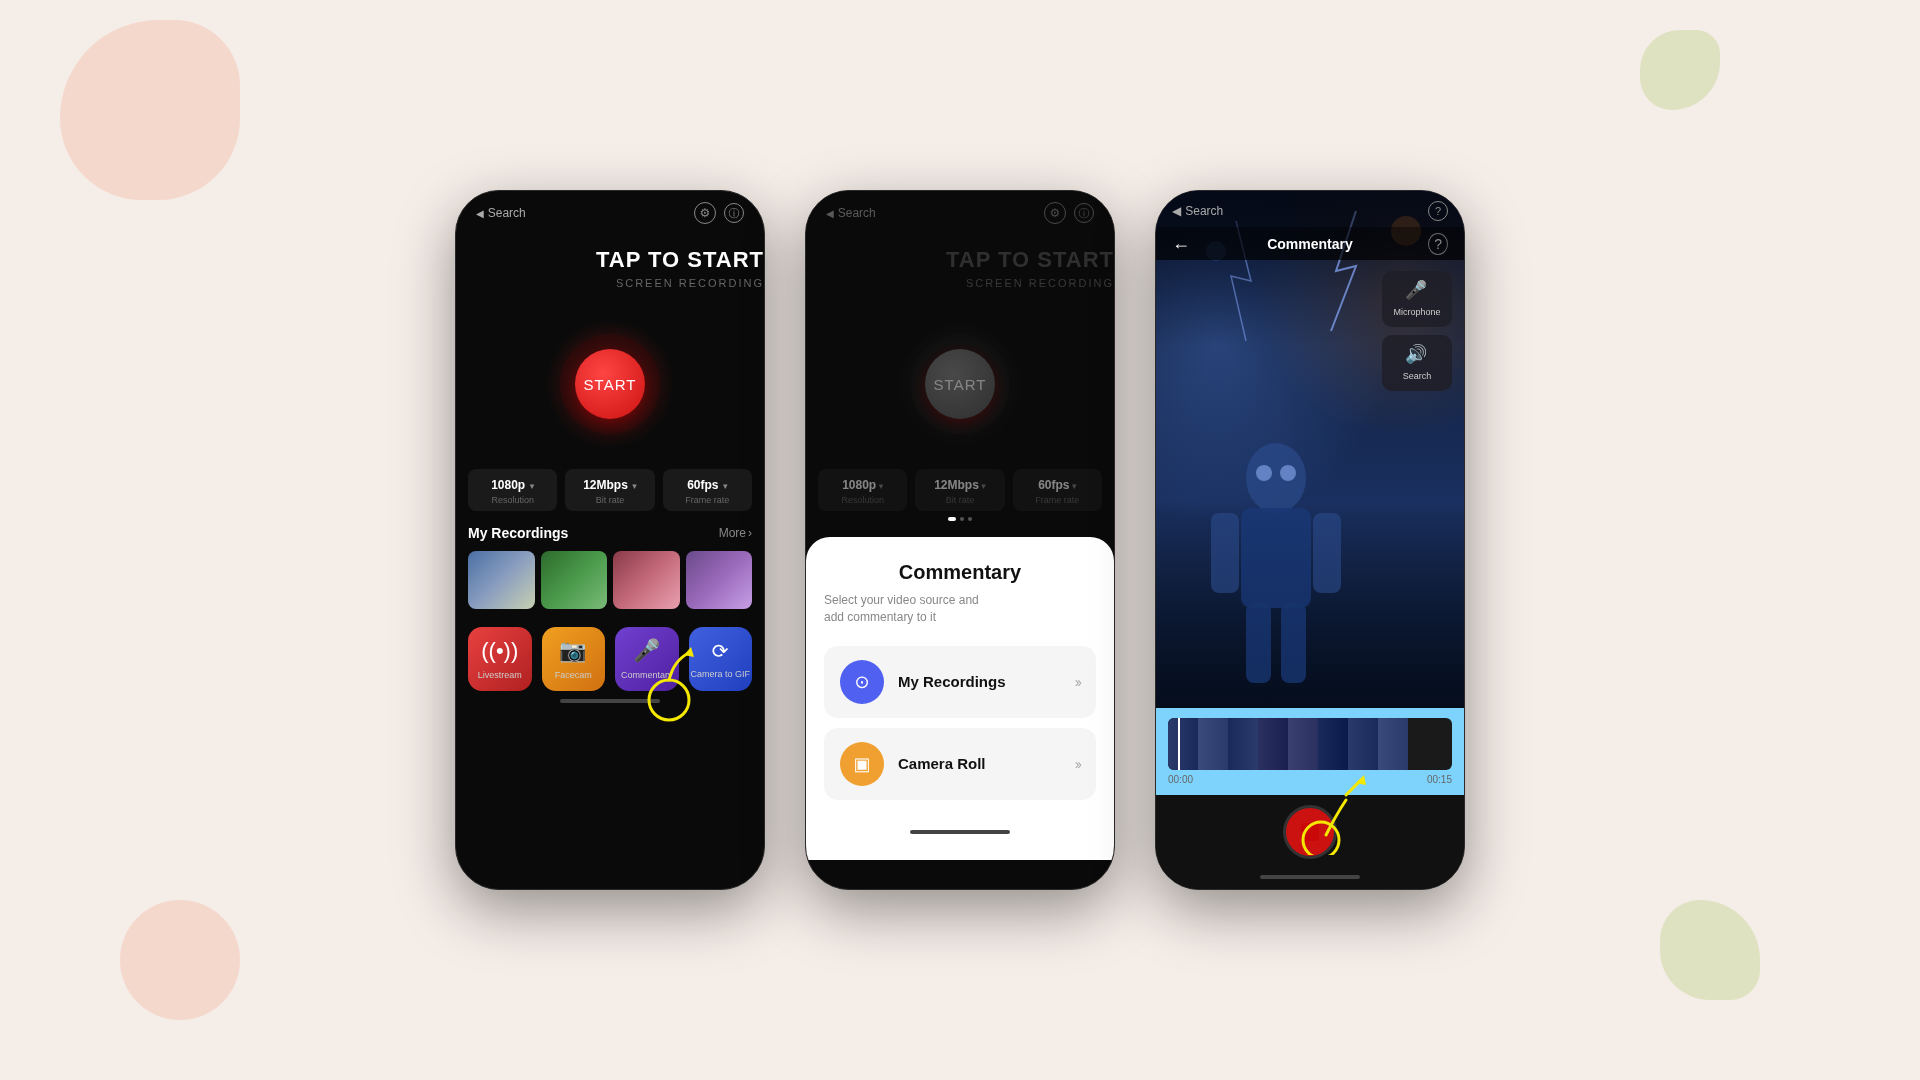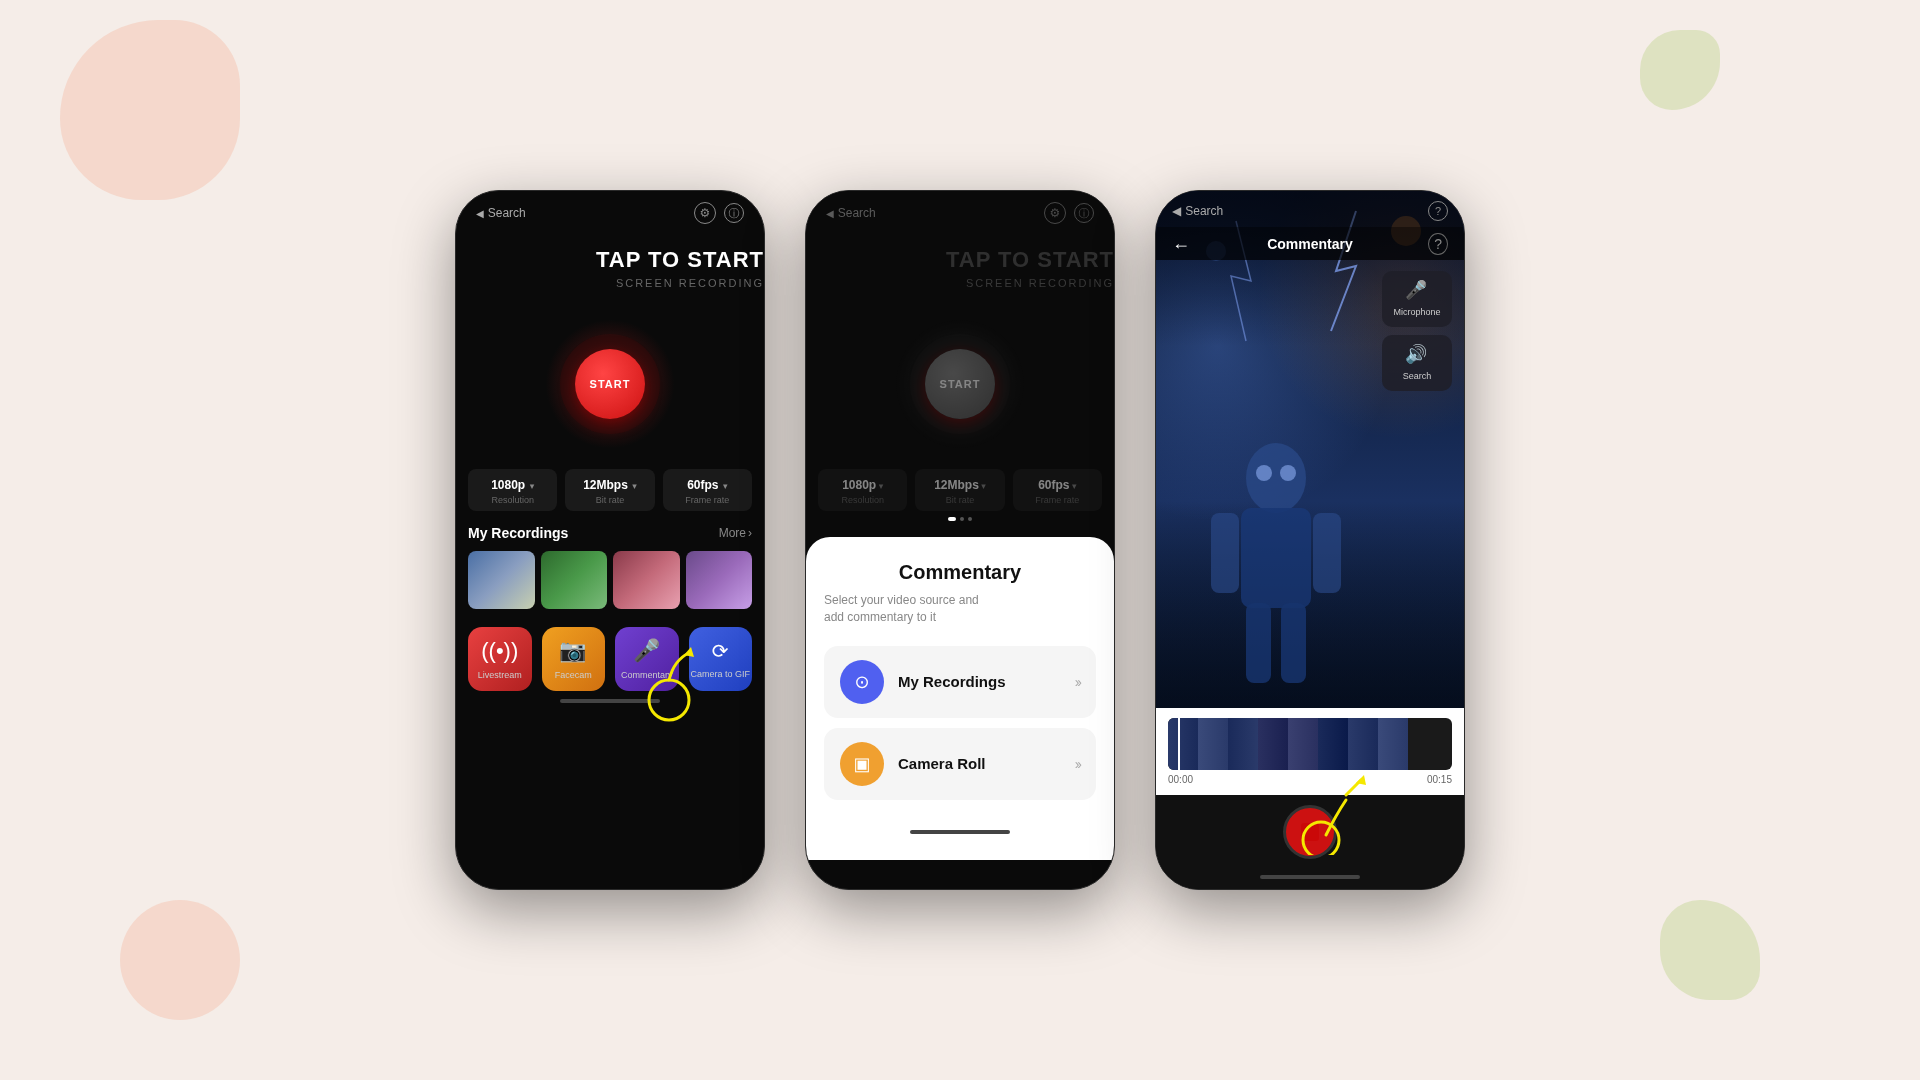--- a/index.html
+++ b/index.html
@@ -140,22 +140,22 @@
       border-radius: 50%;
       background: rgba(60,10,10,0.4);
       display: flex; align-items: center; justify-content: center;
     }
     .record-btn {
       width: 70px; height: 70px;
       border-radius: 50%;
       background: radial-gradient(circle at 40% 35%, #ff4444, #cc1111);
       display: flex; align-items: center; justify-content: center;
       color: white;
-      font-size: 11px;
-      font-weight: 700;
+      font-size: 15px;
+      font-weight: 400;
       letter-spacing: 1px;
       cursor: pointer;
       box-shadow: 0 4px 15px rgba(200,0,0,0.5);
     }
 
     
     .settings-row {
       display: flex;
       justify-content: space-between;
       padding: 0 12px;
@@ -383,21 +383,21 @@
     .phone3-title {
       color: #fff;
       font-size: 14px;
       font-weight: 600;
       text-align: center;
       flex: 1;
     }
 
     
     .timeline-section {
-      background: #ffffff;
+      background: #7dd3fc;
       padding: 10px 12px;
     }
     .timeline-bar {
       height: 52px;
       background: #1a1a1a;
       border-radius: 6px;
       position: relative;
       overflow: hidden;
       display: flex;
       align-items: center;

